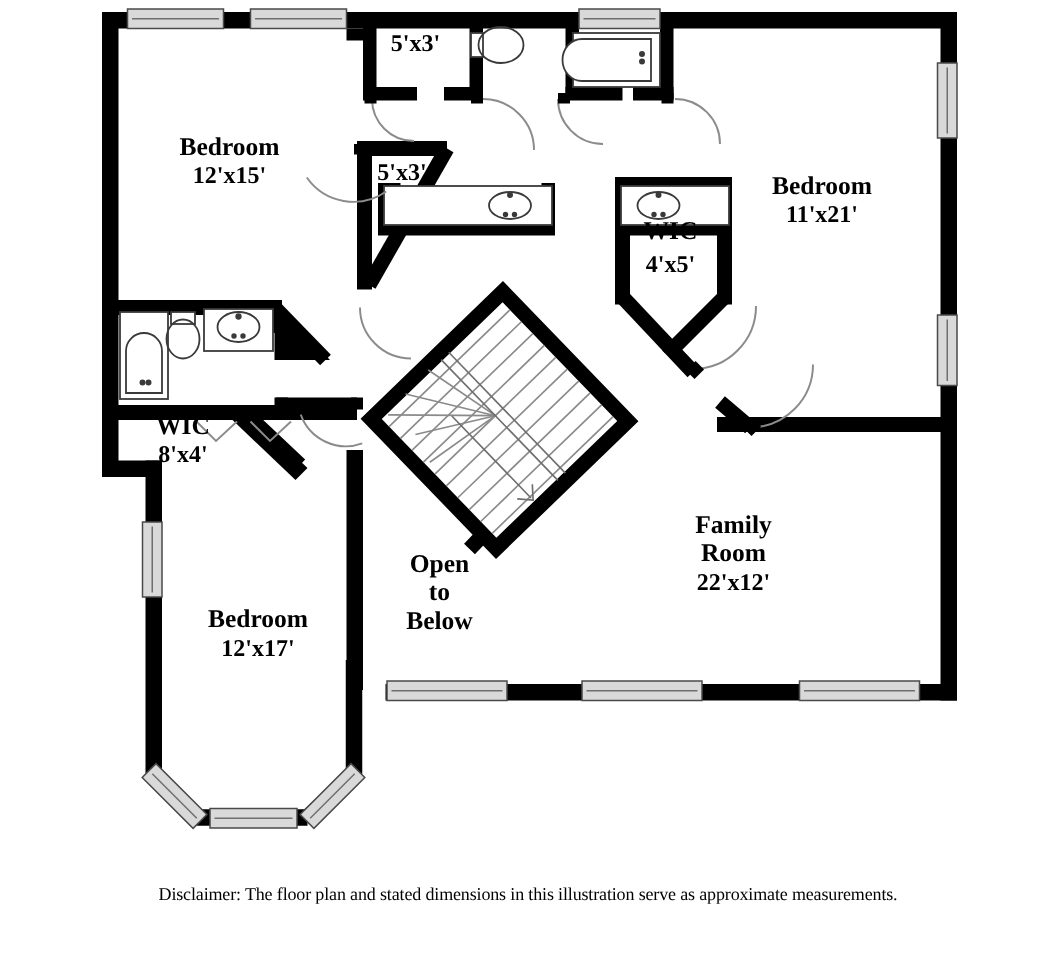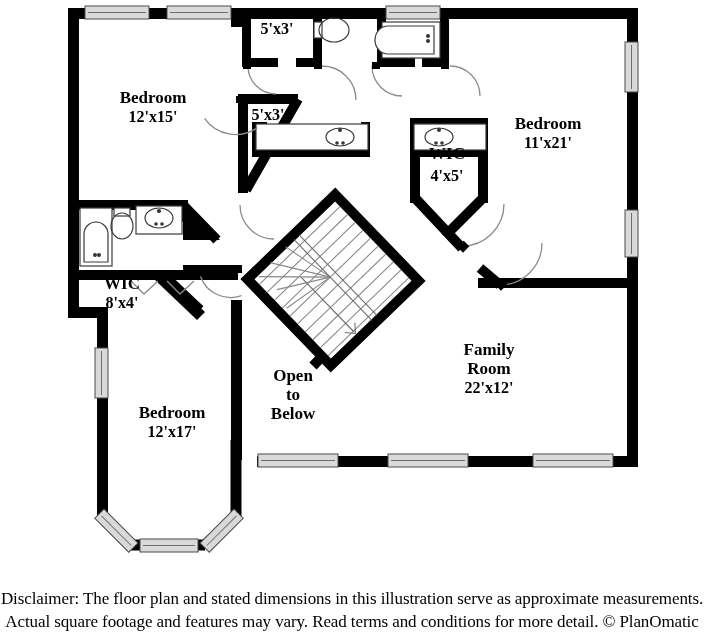--- a/index.html
+++ b/index.html
@@ -11,21 +11,21 @@
     position:relative;
   }
   #plan-wrap{position:absolute;left:0;top:0;width:704px;height:570px;}
   #floorplan-svg{display:block;}
   .disclaimer{
     position:absolute;
     left:0; top:588px;
     width:704px;
     text-align:center;
     font-family:"Liberation Serif", serif;
-    font-size:17px;
+    font-size:12px;
     line-height:1.35;
     color:#000;
     letter-spacing:-0.1px;
   }
   .disclaimer div{white-space:nowrap;}
   .room-label{
     font-family:"Liberation Serif", serif;
     font-weight:bold;
     fill:#000;
     text-anchor:middle;
@@ -358,14 +358,13 @@
     <text class="room-label lbl-big" x="293" y="381">Open</text>
     <text class="room-label lbl-big" x="293" y="400">to</text>
     <text class="room-label lbl-big" x="293" y="419">Below</text>
   </g>
 
 </svg>
 </div>
 
 <div class="disclaimer">
   <div>Disclaimer: The floor plan and stated dimensions in this illustration serve as approximate measurements.</div>
-  <div>Actual square footage and features may vary. Read terms and conditions for more detail. © PlanOmatic</div>
 </div>
 
 </body></html>

